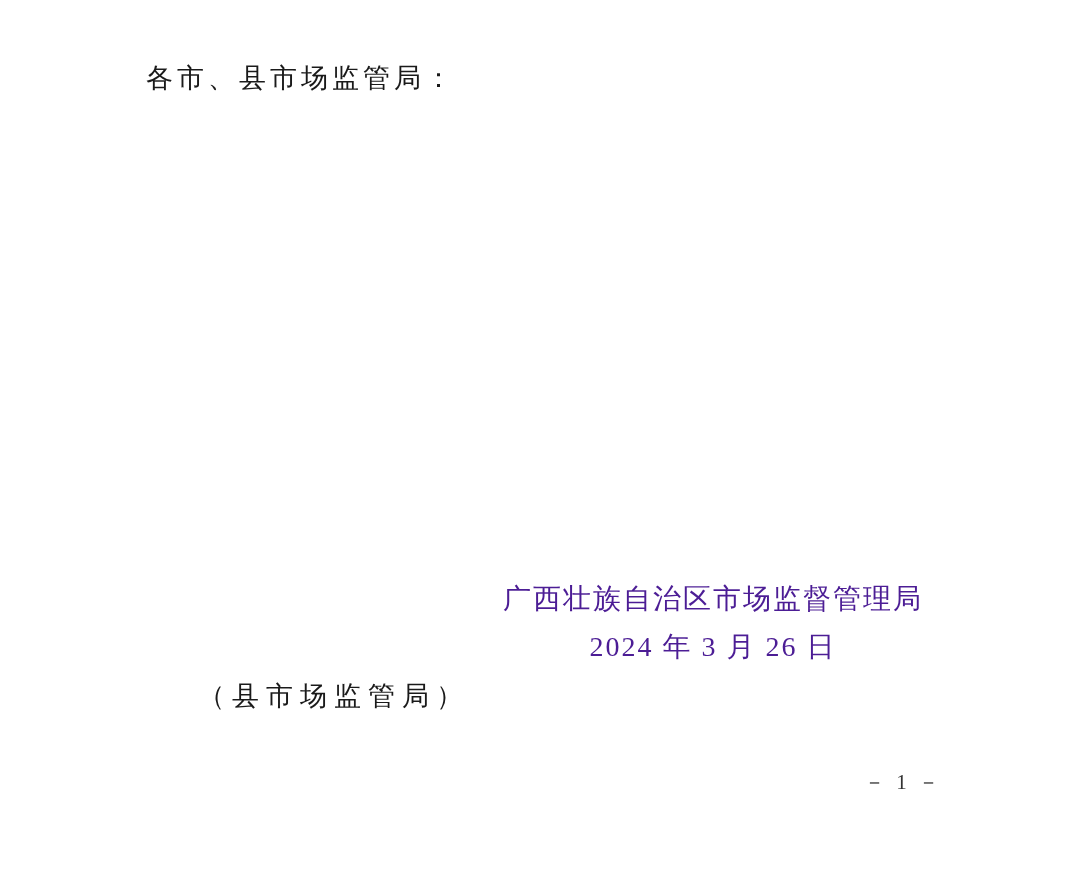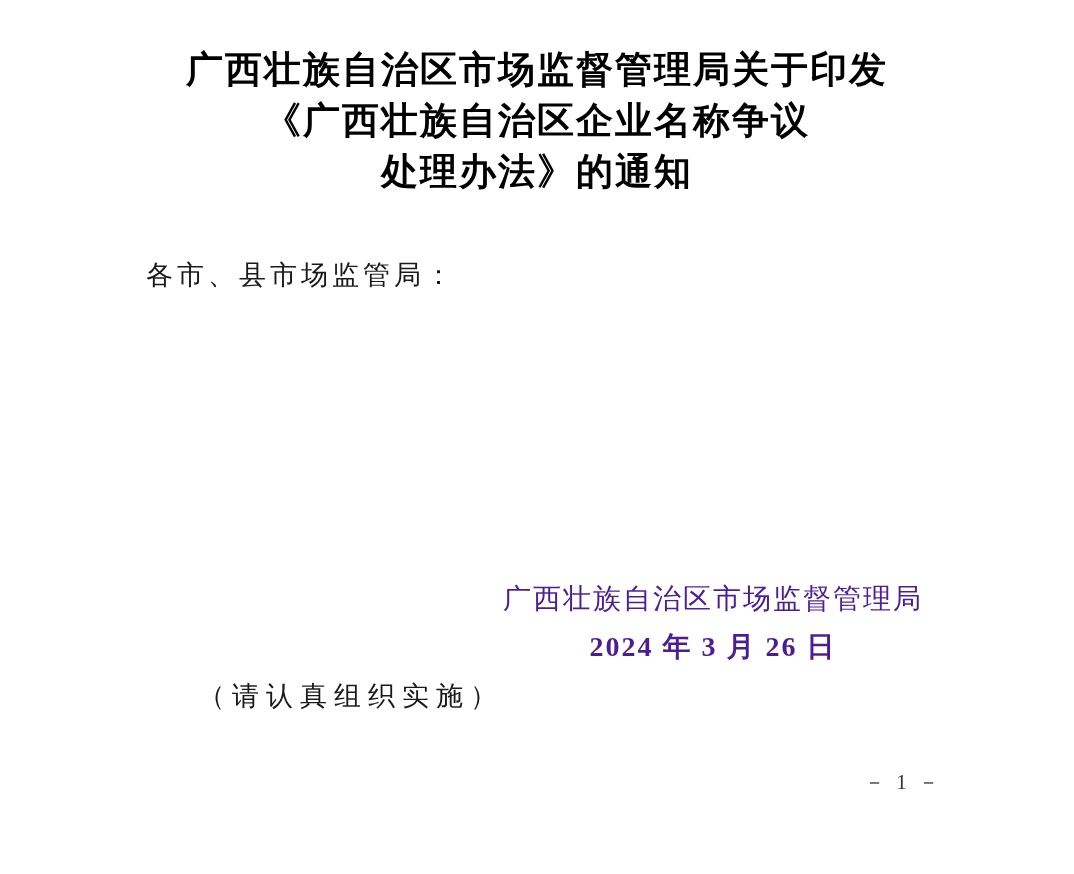--- a/index.html
+++ b/index.html
@@ -51,21 +51,20 @@
     color: #4c1d95;
   }
   .signature {
     letter-spacing: 2px;
     line-height: 30px;
   }
   .issue-date {
     margin-top: 18px;
     letter-spacing: 2px;
     line-height: 30px;
-    font-weight: bold;
   }
   .public-note {
     position: absolute;
     top: 678px;
     left: 198px;
     margin: 0;
     font-size: 27px;
     letter-spacing: 7px;
     color: #1a1a1a;
   }
@@ -76,32 +75,27 @@
     font-size: 21px;
     letter-spacing: 3px;
     color: #333333;
   }
 </style>
 </head>
 <body>
 
 <div class="page">
 
-  <h1 class="doc-title">
-    <div class="title-line">广西壮族自治区市场监督管理局关于印发</div>
-    <div class="title-line">《广西壮族自治区企业名称争议</div>
-    <div class="title-line">处理办法》的通知</div>
-  </h1>
 
   <div class="doc-body">
     <p class="salutation">各市、县市场监管局：</p>
   </div>
 
   <div class="signature-block">
     <div class="signature">广西壮族自治区市场监督管理局</div>
     <div class="issue-date">2024 年 3 月 26 日</div>
   </div>
 
-  <p class="public-note">（请认真组织实施）</p>
+  <p class="public-note">（县市场监管局）</p>
 
   <div class="page-number">－ 1 －</div>
 
 </div>
 
 </body></html>

